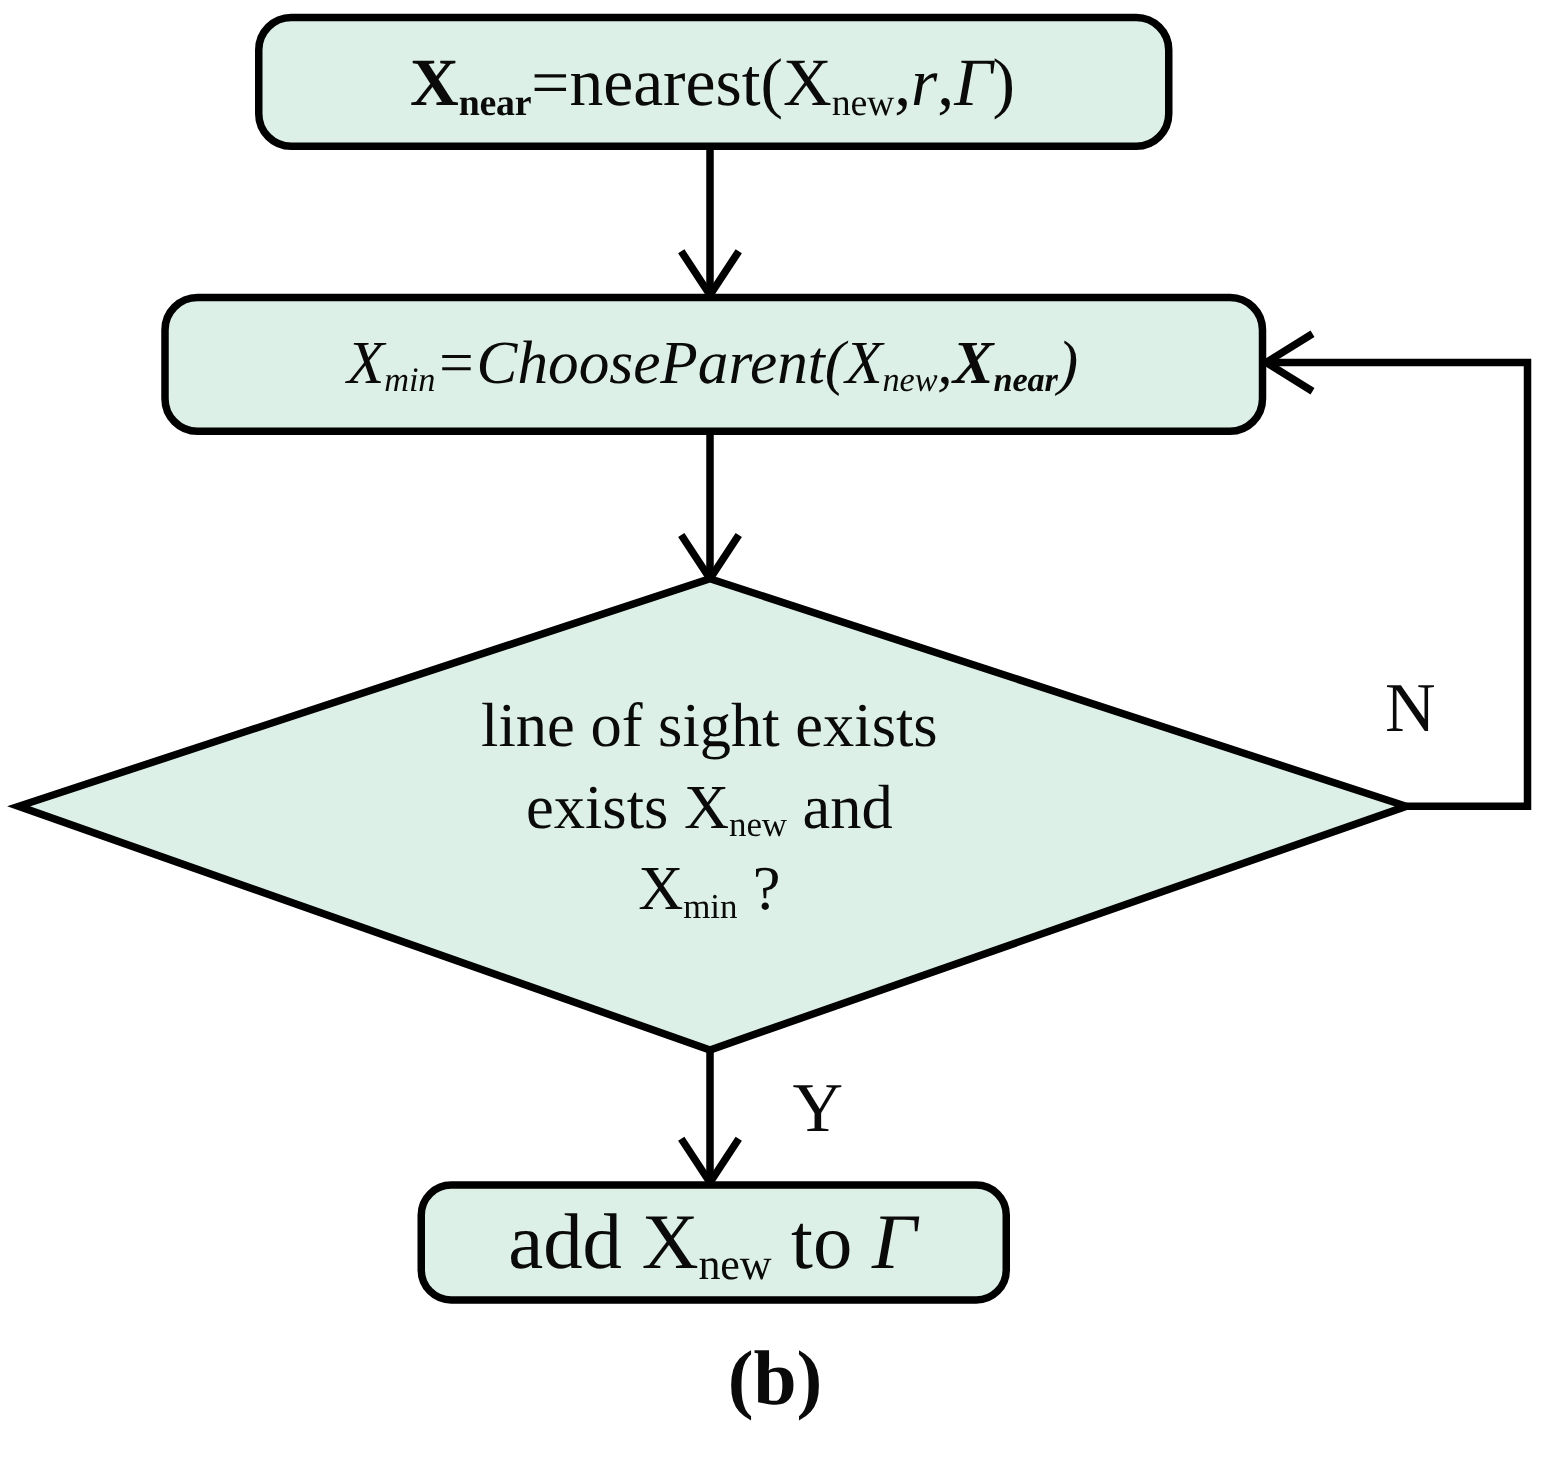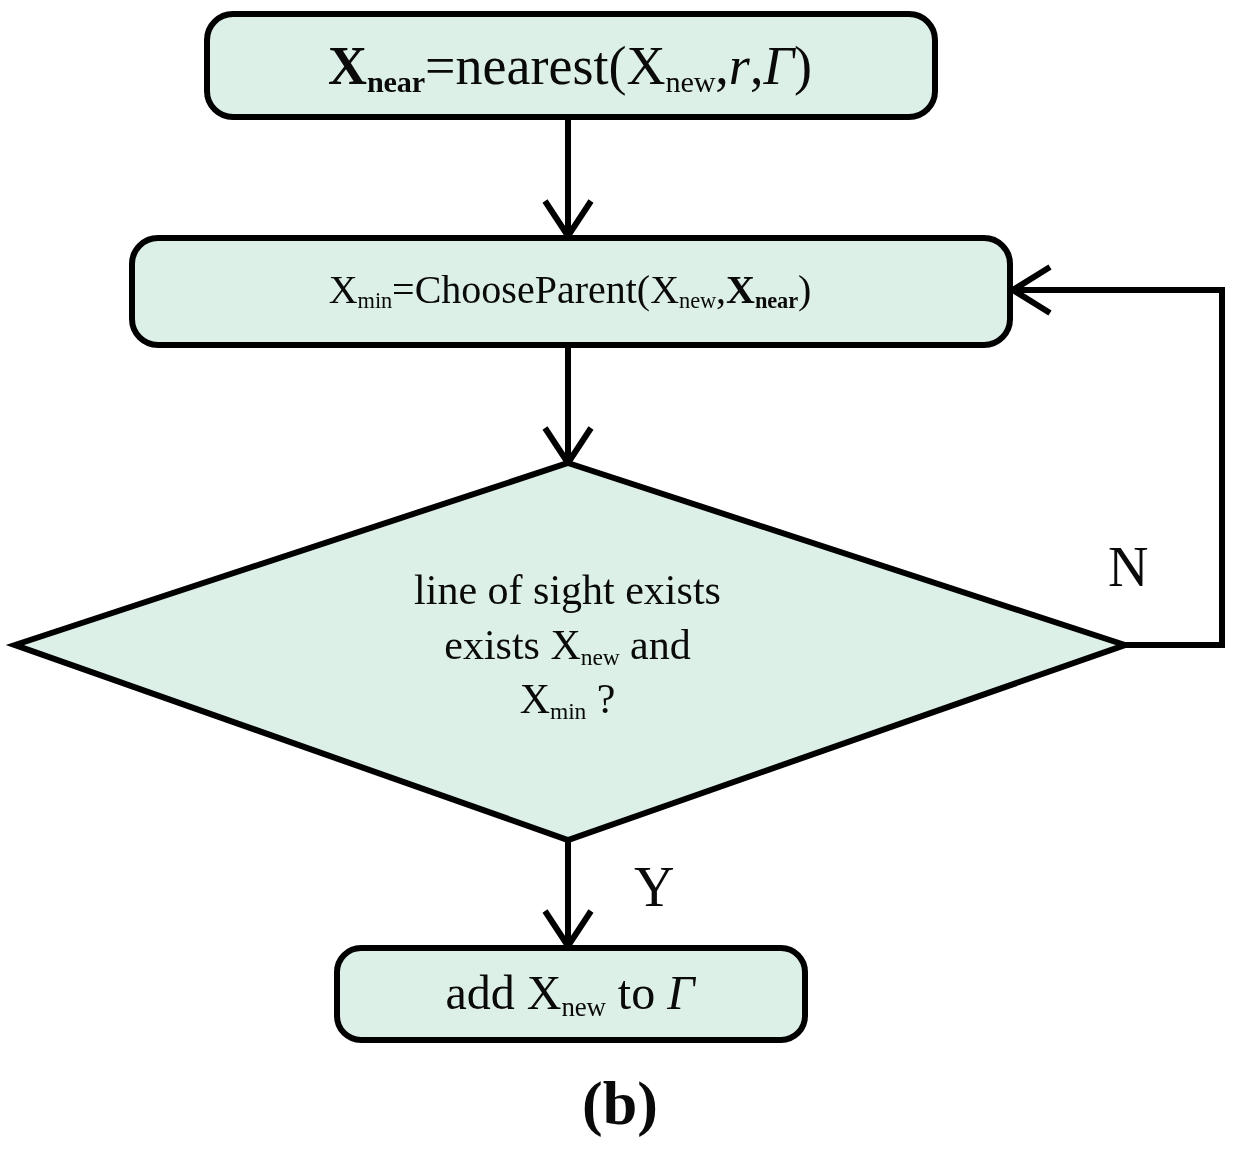--- a/index.html
+++ b/index.html
@@ -66,31 +66,32 @@
   }
   .node-label .inner {
     width: 100%;
   }
   #label-box-nearest {
     left: 215px;  top: 18px;  width: 710px; height: 96px;
     font-size: 54px;
   }
   #label-box-chooseparent {
     left: 140px; top: 240px; width: 860px; height: 100px;
-    font-size: 40px;
+    font-size: 49px;
+    font-style: italic;
   }
   #label-diamond-los {
     left: 255px; top: 525px; width: 625px; height: 240px;
-    font-size: 42px;
+    font-size: 50px;
     line-height: 1.30;
     justify-content: center;
   }
   #label-box-addnew {
     left: 345px; top: 950px; width: 450px; height: 86px;
-    font-size: 48px;
+    font-size: 63px;
   }
   .lbl-bold { font-weight: bold; }
   .lbl-italic { font-style: italic; }
   sub {
     font-size: 0.56em;
     vertical-align: baseline;
     position: relative;
     top: 0.26em;
     letter-spacing: -0.005em;
   }

